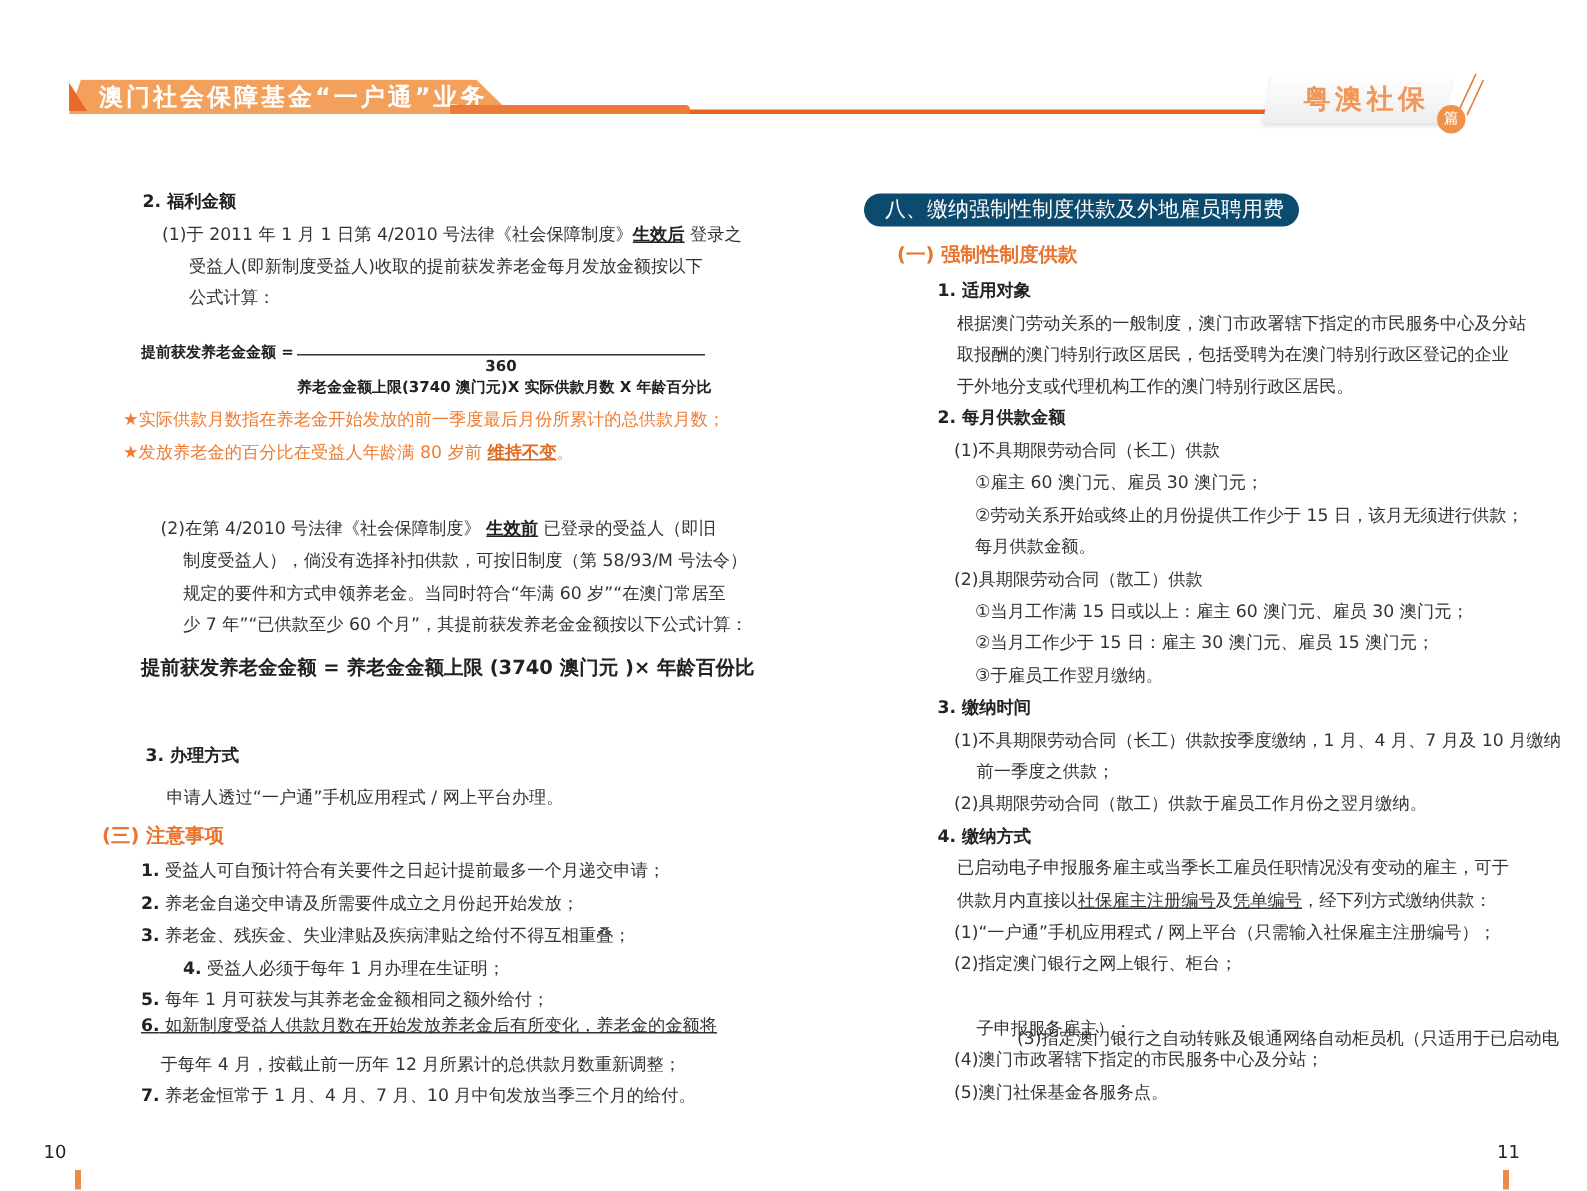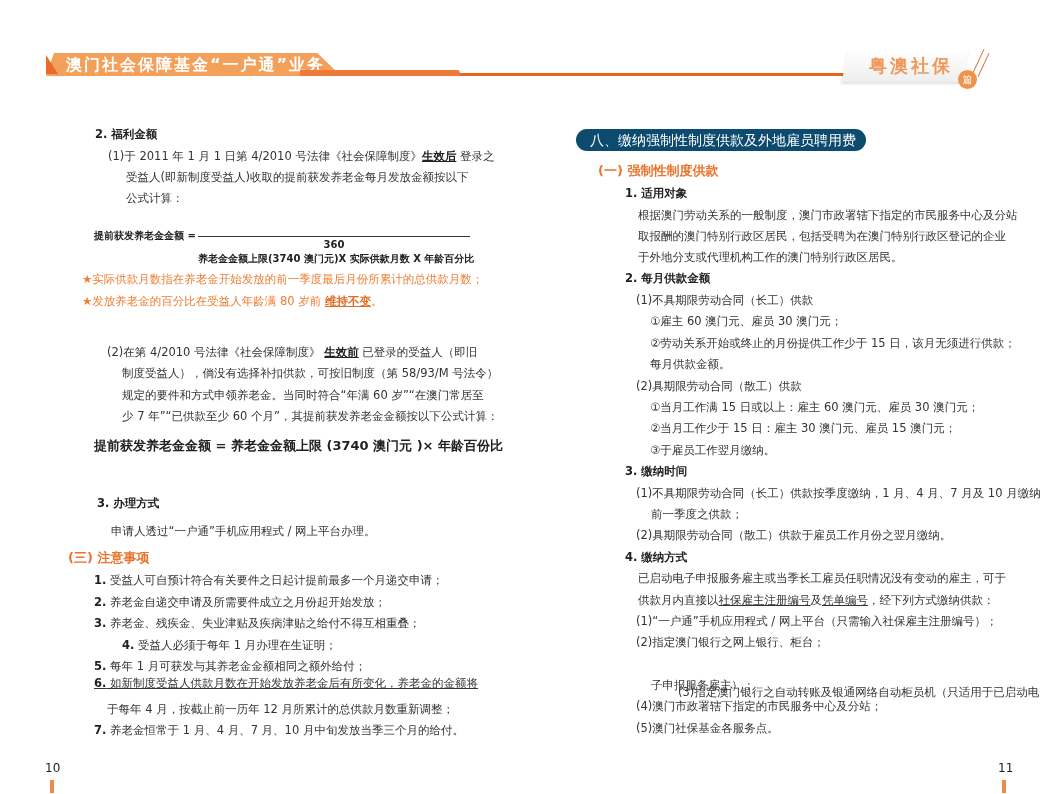--- a/index.html
+++ b/index.html
@@ -106,21 +106,21 @@
     <div class="t" style="left:94px;top:573px;"><span class="b">1.</span> <span>受益人可自预计符合有关要件之日起计提前最多一个月递交申请；</span></div>
     <div class="t" style="left:94px;top:595px;"><span class="b">2.</span> <span>养老金自递交申请及所需要件成立之月份起开始发放；</span></div>
     <div class="t" style="left:94px;top:616px;"><span class="b">3.</span> <span>养老金、残疾金、失业津贴及疾病津贴之给付不得互相重叠；</span></div>
     <div class="t" style="left:94px;top:638px;margin-left:28px;"><span class="b">4.</span> <span>受益人必须于每年 1 月办理在生证明；</span></div>
     <div class="t" style="left:94px;top:659px;"><span class="b">5.</span> <span>每年 1 月可获发与其养老金金额相同之额外给付；</span></div>
     <div class="t" style="left:94px;top:676px;text-decoration:underline;"><span class="b">6.</span> <span>如新制度受益人供款月数在开始发放养老金后有所变化，养老金的金额将</span></div>
     <div class="t" style="left:107px;top:702px;">于每年 4 月，按截止前一历年 12 月所累计的总供款月数重新调整；</div>
     <div class="t" style="left:94px;top:723px;"><span class="b">7.</span> <span>养老金恒常于 1 月、4 月、7 月、10 月中旬发放当季三个月的给付。</span></div>
   </div>
 
-  <div class="pagenum" style="left:45px;top:761px;">10</div>
+  <div class="pagenum" style="left:29px;top:761px;">10</div>
   <div class="pagebar" style="left:50px;top:780px;"></div>
 </div>
 
 <div>
   <div class="pill">八、缴纳强制性制度供款及外地雇员聘用费</div>
   <div class="t h-orange" style="left:598px;top:164px;">(一) 强制性制度供款</div>
 
   <div class="t b" style="left:625px;top:186px;">1. 适用对象</div>
   <div class="t" style="left:638px;top:208px;">根据澳门劳动关系的一般制度，澳门市政署辖下指定的市民服务中心及分站</div>
   <div class="t" style="left:638px;top:229px;">取报酬的澳门特别行政区居民，包括受聘为在澳门特别行政区登记的企业</div>

